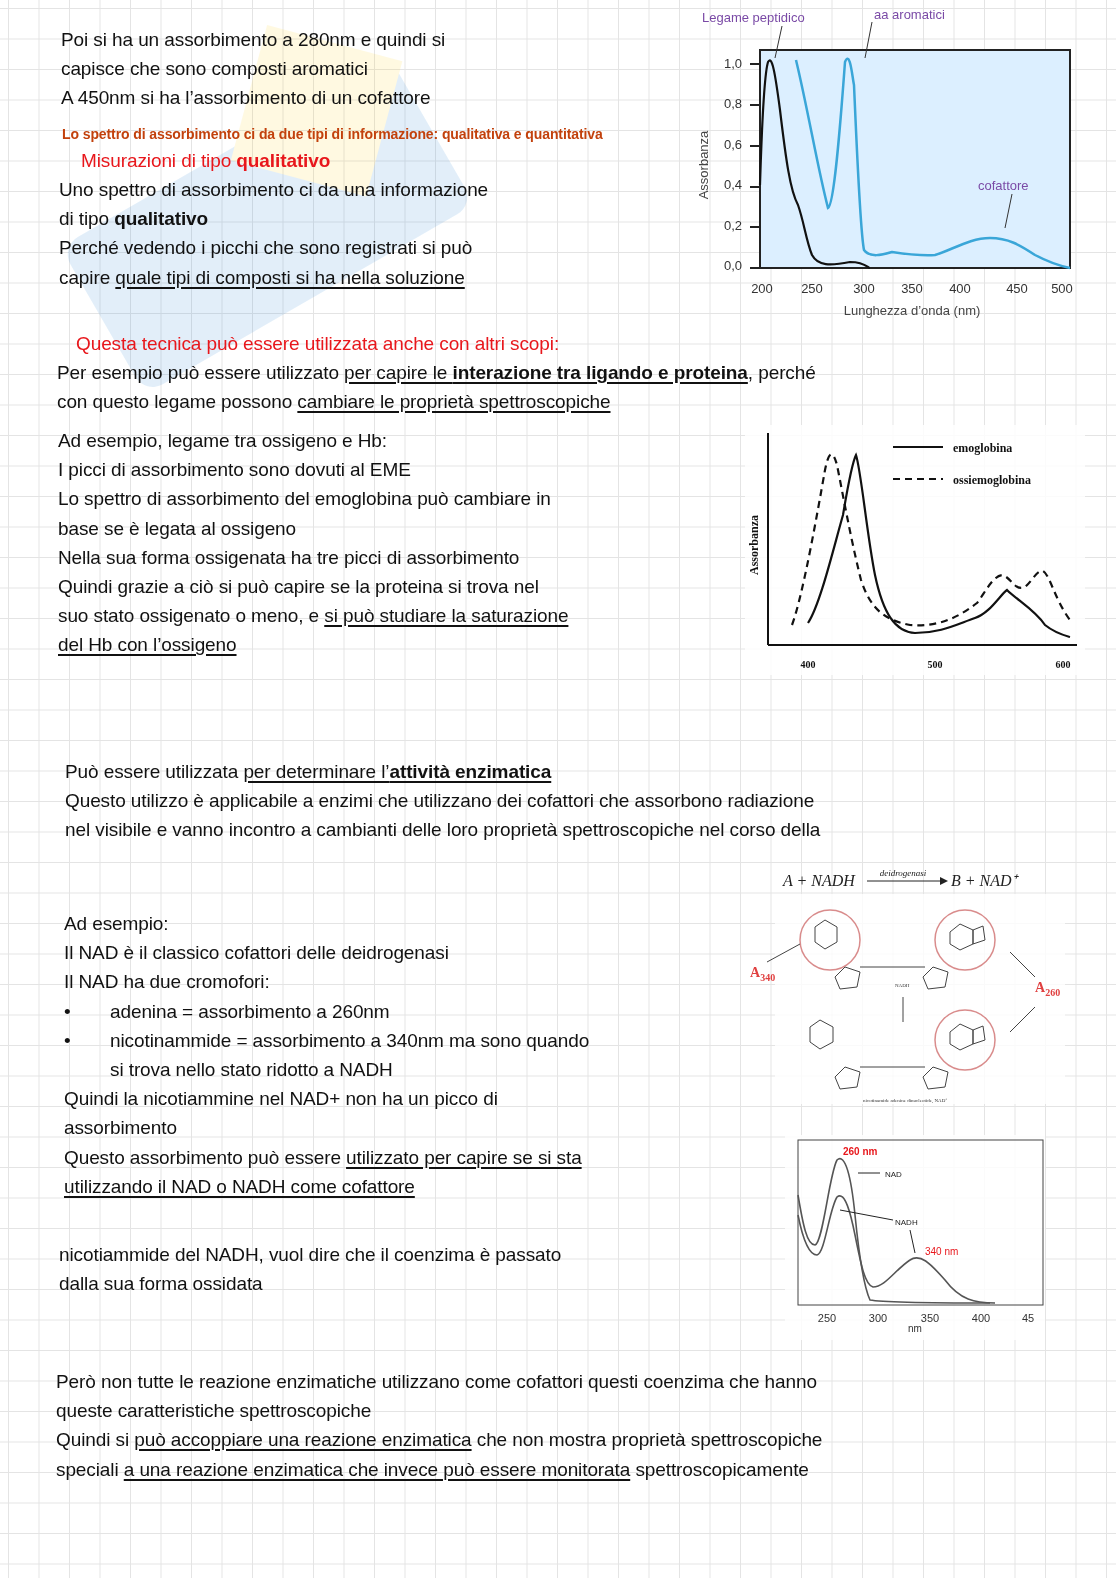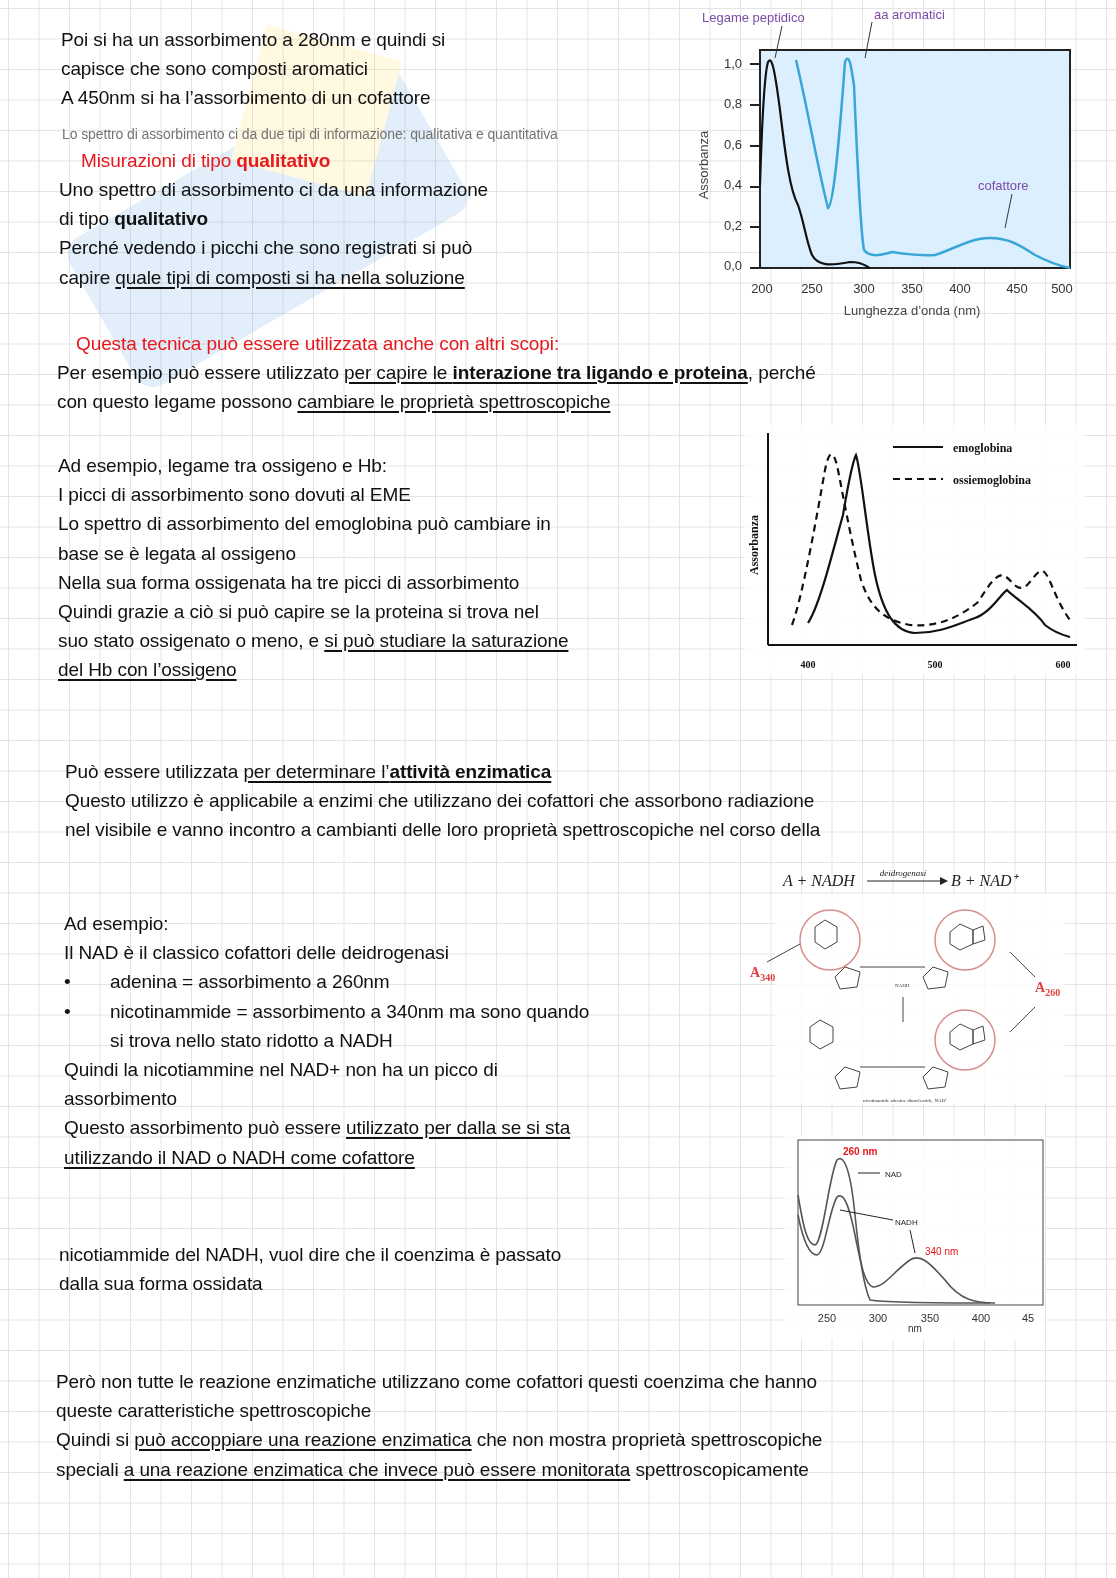--- a/index.html
+++ b/index.html
@@ -10,21 +10,21 @@
       linear-gradient(to right, #e4e4e4 1px, transparent 1px),
       linear-gradient(to bottom, #e4e4e4 1px, transparent 1px);
     background-size: 30.5px 30.5px;
     background-position: 8px 8px;
     font-family: "Liberation Sans", sans-serif;
     color: #111;
   }
   .blk { position: absolute; font-size: 19px; line-height: 29.2px; letter-spacing: -0.1px; }
   .blk div { white-space: nowrap; }
   .red { color: #e8171c; margin-left: 19px; }
-  .small-red { color: #737373; font-size: 14px; line-height: 20px; }
+  .small-red { color: #c2410c; font-size: 14px; line-height: 20px; font-weight: bold; }
   u { text-decoration: underline; text-underline-offset: 3px; text-decoration-thickness: 1.5px; }
   b { font-weight: bold; }
   .bullet { display: inline-block; width: 46px; }
   .indent { padding-left: 46px; }
   .fig { position: absolute; }
   .watermark {
     position: absolute; left: 40px; top: 20px; width: 460px; height: 420px;
     opacity: 0.14; pointer-events: none;
   }
   svg text { font-family: "Liberation Sans", sans-serif; }
@@ -96,21 +96,21 @@
   <text x="288" y="190" font-size="13" fill="#7a4aa6">cofattore</text>
   <line x1="322" y1="194" x2="315" y2="228" stroke="#333" stroke-width="1"></line>
 </svg>
 
 <div class="blk red" style="left:57px; top:329px;">Questa tecnica può essere utilizzata anche con altri scopi:</div>
 <div class="blk" style="left:57px; top:358px;">
   <div><span>Per esempio può essere utilizzato </span><u><span>per capire le </span><b>interazione tra ligando e proteina</b></u><span>, perché</span></div>
   <div><span>con questo legame possono </span><u>cambiare le proprietà spettroscopiche</u></div>
 </div>
 
-<div class="blk" style="left:58px; top:451px;">
+<div class="blk" style="left:58px; top:426px;">
   <div>Ad esempio, legame tra ossigeno e Hb:</div>
   <div>I picci di assorbimento sono dovuti al EME</div>
   <div>Lo spettro di assorbimento del emoglobina può cambiare in</div>
   <div>base se è legata al ossigeno</div>
   <div>Nella sua forma ossigenata ha tre picci di assorbimento</div>
   <div>Quindi grazie a ciò si può capire se la proteina si trova nel</div>
   <div><span>suo stato ossigenato o meno, e </span><u>si può studiare la saturazione</u></div>
   <div><u>del Hb con l’ossigeno</u></div>
 </div>
 
@@ -137,26 +137,27 @@
 
 <div class="blk" style="left:65px; top:757px;">
   <div><span>Può essere utilizzata </span><u><span>per determinare l’</span><b>attività enzimatica</b></u></div>
   <div>Questo utilizzo è applicabile a enzimi che utilizzano dei cofattori che assorbono radiazione</div>
   <div>nel visibile e vanno incontro a cambianti delle loro proprietà spettroscopiche nel corso della</div>
 </div>
 
 <div class="blk" style="left:64px; top:909px;">
   <div>Ad esempio:</div>
   <div>Il NAD è il classico cofattori delle deidrogenasi</div>
+  <div>Il NAD ha due cromofori:</div>
   <div><span class="bullet">•</span><span>adenina = assorbimento a 260nm</span></div>
   <div><span class="bullet">•</span><span>nicotinammide = assorbimento a 340nm ma sono quando</span></div>
   <div class="indent">si trova nello stato ridotto a NADH</div>
   <div>Quindi la nicotiammine nel NAD+ non ha un picco di</div>
   <div>assorbimento</div>
-  <div><span>Questo assorbimento può essere </span><u>utilizzato per dalla se si sta</u></div>
+  <div><span>Questo assorbimento può essere </span><u>utilizzato per capire se si sta</u></div>
   <div><u>utilizzando il NAD o NADH come cofattore</u></div>
 </div>
 
 <svg class="fig serif" style="left:745px; top:862px;" width="340" height="250" viewBox="0 0 340 250">
   <rect x="30" y="32" width="290" height="210" fill="#ffffff" opacity="0.8"></rect>
   <text x="38" y="24" font-size="16" font-style="italic" fill="#222">A + NADH</text>
   <line x1="122" y1="19" x2="195" y2="19" stroke="#222" stroke-width="1"></line>
   <polygon points="195,15 203,19 195,23" fill="#222"></polygon>
   <text x="158" y="14" font-size="9" font-style="italic" fill="#222" text-anchor="middle">deidrogenasi</text>
   <text x="206" y="24" font-size="16" font-style="italic" fill="#222">B + NAD⁺</text>

